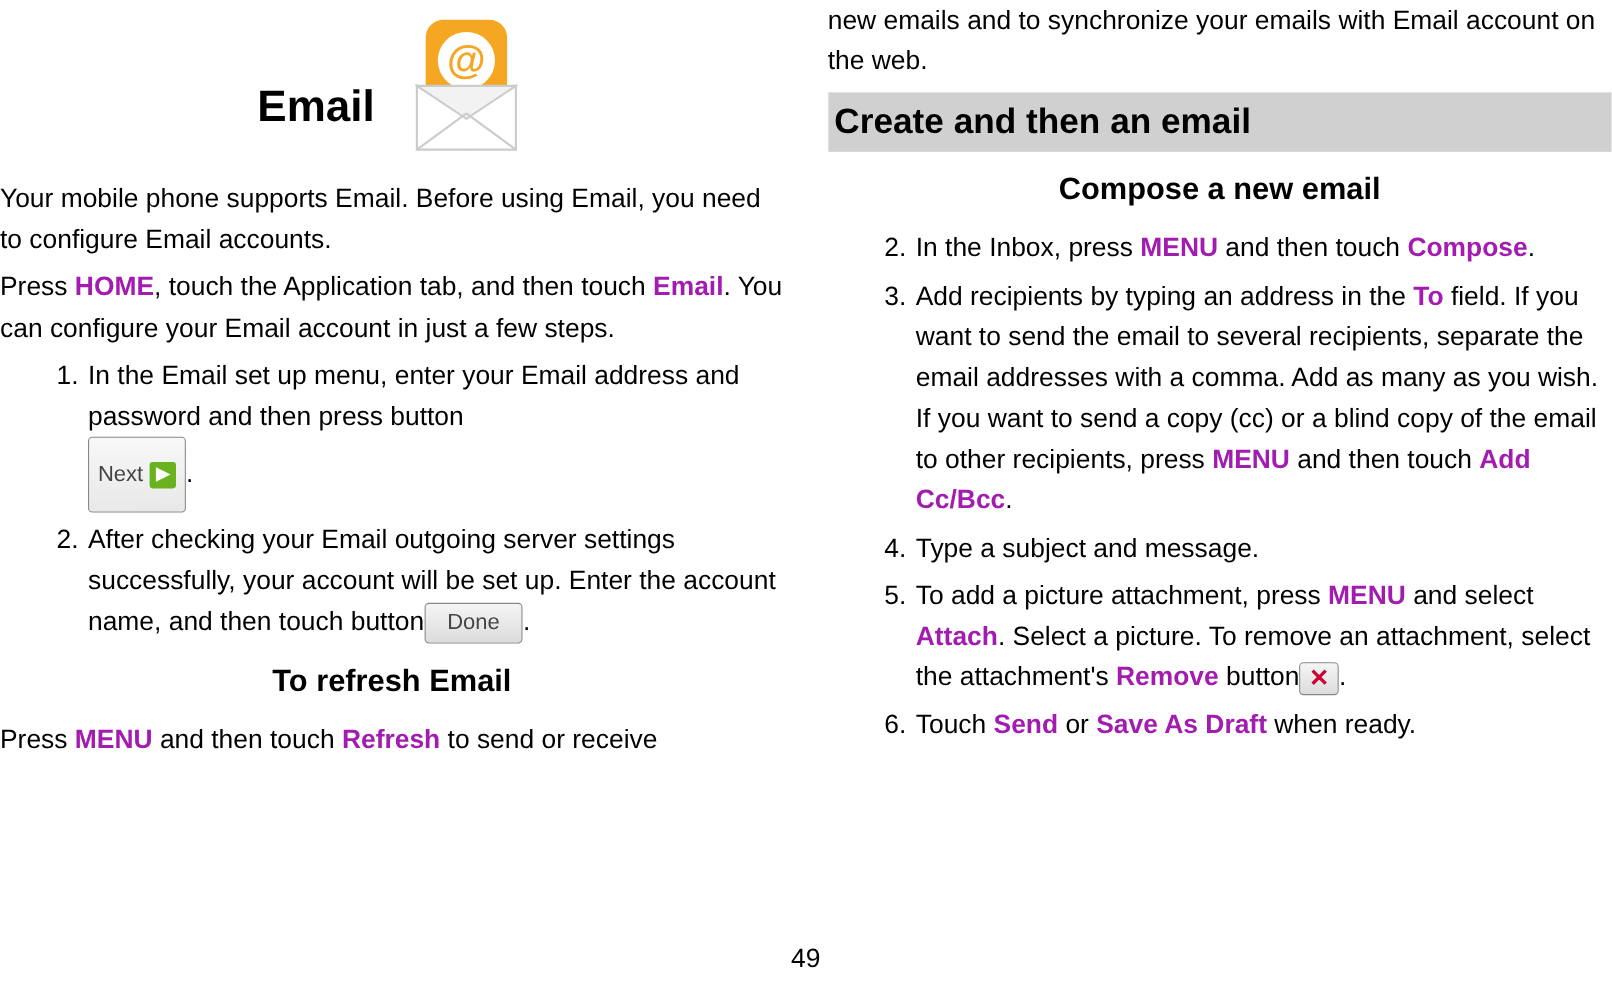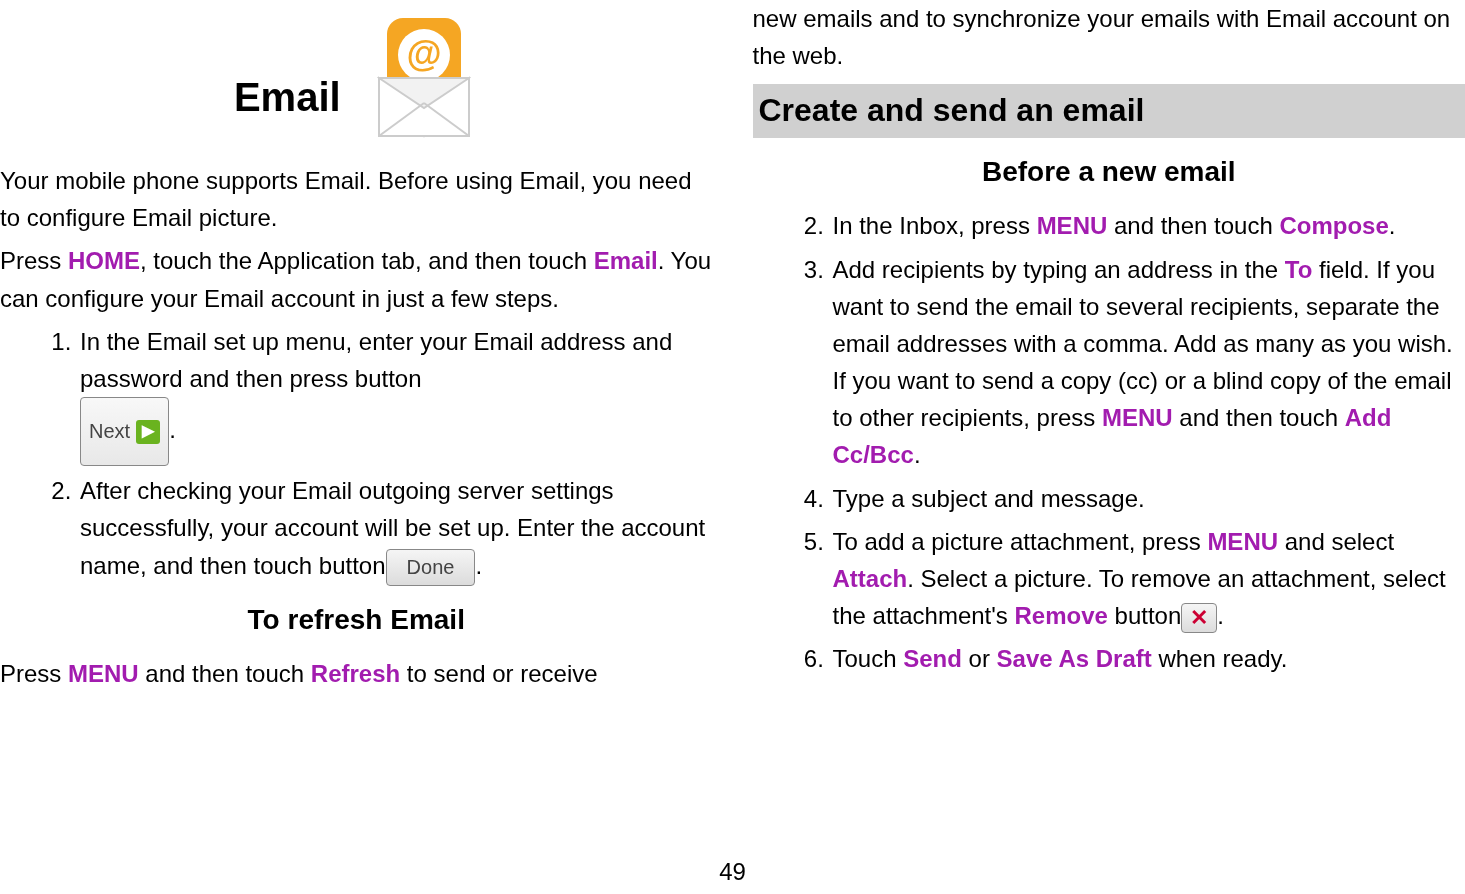--- a/index.html
+++ b/index.html
@@ -146,21 +146,21 @@
           <circle cx="55" cy="47" r="26" fill="#fff"></circle>
           <text x="55" y="58" text-anchor="middle" font-size="36" font-weight="bold" fill="#f5a623">@</text>
           <polygon points="10,70 100,70 55,128" fill="#f2f2f2" stroke="#ccc" stroke-width="2"></polygon>
           <polygon points="10,70 55,100 100,70 100,128 10,128" fill="#ffffff" stroke="#ccc" stroke-width="2"></polygon>
           <line x1="10" y1="128" x2="55" y2="95" stroke="#ccc" stroke-width="2"></line>
           <line x1="100" y1="128" x2="55" y2="95" stroke="#ccc" stroke-width="2"></line>
         </svg>
       </div>
     </div>
 
-    <p>Your mobile phone supports Email. Before using Email, you need to configure Email picture.</p>
+    <p>Your mobile phone supports Email. Before using Email, you need to configure Email accounts.</p>
 
 
     <p>
       <span>Press </span><span class="hl">HOME</span><span>, touch the Application tab, and then touch </span><span class="hl">Email</span><span>. You can configure your Email account in just a few steps.</span>
     </p>
 
     <ol start="1">
       <li>
         <span>In the Email set up menu, enter your Email address and password and then press button</span><br>
         <span class="btn-next">
@@ -176,23 +176,23 @@
     <div class="sub-heading">To refresh Email</div>
 
     <p>
       <span>Press </span><span class="hl">MENU</span><span> and then touch </span><span class="hl">Refresh</span><span> to send or receive</span>
     </p>
   </div>
 
   <div class="col right">
     <p>new emails and to synchronize your emails with Email account on the web.</p>
 
-    <div class="section-heading">Create and send an email</div>
-
-    <div class="sub-heading">Before a new email</div>
+    <div class="section-heading">Create and then an email</div>
+
+    <div class="sub-heading">Compose a new email</div>
 
     <ol start="2">
       <li>
         <span>In the Inbox, press </span><span class="hl">MENU</span><span> and then touch </span><span class="hl">Compose</span>.
       </li>
       <li>
         <span>Add recipients by typing an address in the </span><span class="hl">To</span><span> field. If you want to send the email to several recipients, separate the email addresses with a comma. Add as many as you wish.</span><br>
         <span>If you want to send a copy (cc) or a blind copy of the email to other recipients, press </span><span class="hl">MENU</span><span> and then touch </span><span class="hl">Add Cc/Bcc</span>.
       </li>
       <li>Type a subject and message.</li>

